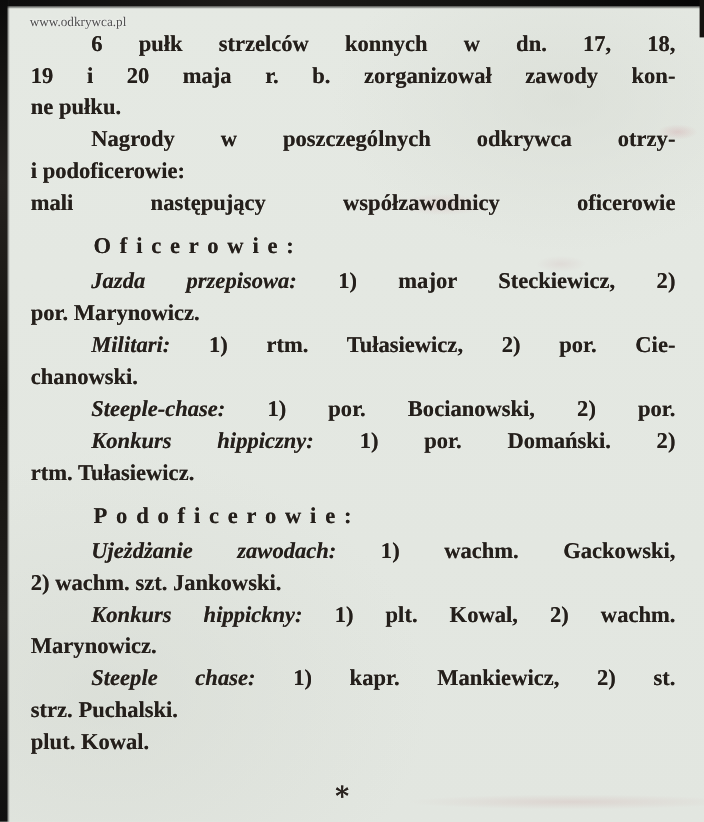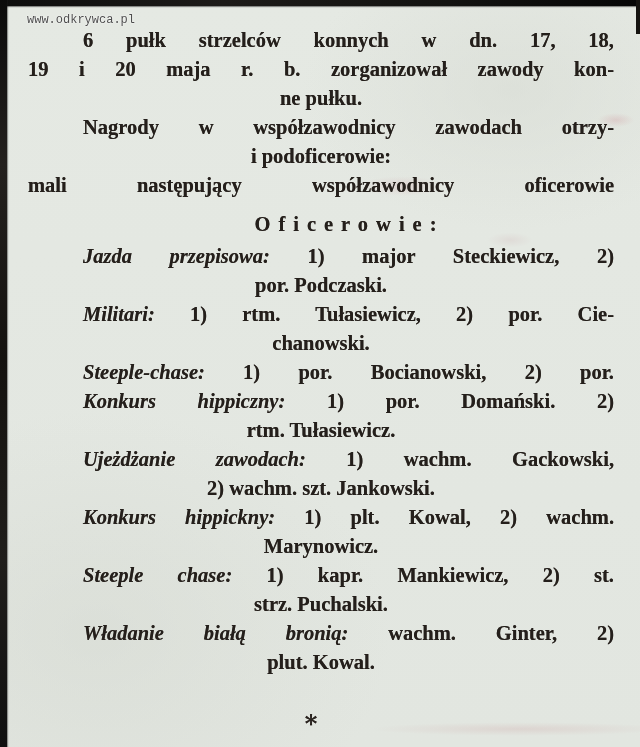--- a/index.html
+++ b/index.html
@@ -32,31 +32,31 @@
     position:absolute;top:0;left:0;width:7px;height:747px;z-index:4;
     background:linear-gradient(to bottom,#0b0b0b,#24211e 22%,#14120f 48%,#201e1b 75%,#101010);
     box-shadow:1px 0 1px rgba(25,25,25,.4);
   }
   .edge-right-top{
     position:absolute;top:0;right:0;width:4px;height:34px;z-index:4;
     background:#151310;
   }
   .watermark{
     position:absolute;left:27px;top:13px;z-index:6;
-    font-family:Liberation Mono, monospace;
+    font-family:Liberation Serif, serif;
     font-size:12px;line-height:14px;color:#4d4d4d;
     text-shadow:0 0 2px rgba(255,255,255,.95),0 0 1px rgba(255,255,255,.9);
   }
   .content{
     position:absolute;left:28px;top:26px;width:586px;z-index:3;
     color:var(--ink);
     font-weight:700;font-size:20.5px;
     text-shadow:0 0 .5px rgba(42,34,28,.75);
   }
-  .line{line-height:29px;text-align:center;}
+  .line{line-height:29px;}
   .j{text-align:justify;text-align-last:justify;text-justify:inter-word;}
   .ind{text-indent:55px;}
   .ev{font-style:italic;}
   .heading{line-height:29px;margin:10px 0 3px 0;text-indent:57px;letter-spacing:8px;}
   .footer-mark{
     position:absolute;left:0;top:712px;width:622px;z-index:3;
     text-align:center;font-size:24px;line-height:24px;font-weight:700;
     color:#2a2420;font-family:"DejaVu Serif",serif;
     text-shadow:0 0 .6px rgba(42,34,28,.8);
   }
@@ -70,46 +70,46 @@
   <div class="edge-right-top"></div>
 
   <div class="watermark">www.odkrywca.pl</div>
 
   <div class="content">
 
     <div class="line j ind">6 pułk strzelców konnych w dn. 17, 18,</div>
     <div class="line j">19 i 20 maja r. b. zorganizował zawody kon-</div>
     <div class="line">ne pułku.</div>
 
-    <div class="line j ind">Nagrody w współzawodnicy zawodach otrzy-</div>
+    <div class="line j ind">Nagrody w poszczególnych odkrywca otrzy-</div>
     <div class="line">i podoficerowie:</div>
     <div class="line j">mali następujący współzawodnicy oficerowie</div>
 
     <div class="line heading">Oficerowie:</div>
 
     <div class="line j ind"><span class="ev">Jazda przepisowa:</span> <span>1) major Steckiewicz, 2)</span></div>
-    <div class="line">por. Podczaski.</div>
+    <div class="line">por. Marynowicz.</div>
 
     <div class="line j ind"><span class="ev">Militari:</span> <span>1) rtm. Tułasiewicz, 2) por. Cie-</span></div>
     <div class="line">chanowski.</div>
 
     <div class="line j ind"><span class="ev">Steeple-chase:</span> <span>1) por. Bocianowski, 2) por.</span></div>
 
     <div class="line j ind"><span class="ev">Konkurs hippiczny:</span> <span>1) por. Domański. 2)</span></div>
     <div class="line">rtm. Tułasiewicz.</div>
 
+    <div class="line heading">Podoficerowie:</div>
 
     <div class="line j ind"><span class="ev">Ujeżdżanie zawodach:</span> <span>1) wachm. Gackowski,</span></div>
     <div class="line">2) wachm. szt. Jankowski.</div>
 
     <div class="line j ind"><span class="ev">Konkurs hippickny:</span> <span>1) plt. Kowal, 2) wachm.</span></div>
     <div class="line">Marynowicz.</div>
 
     <div class="line j ind"><span class="ev">Steeple chase:</span> <span>1) kapr. Mankiewicz, 2) st.</span></div>
     <div class="line">strz. Puchalski.</div>
 
-    <div class="line j ind"><span class="ev">Władanie białą bronią:</span> <span>wachm. Ginter, 2)</span></div>
     <div class="line">plut. Kowal.</div>
 
   </div>
 
   <div class="footer-mark">*</div>
 </div>
 
 </body></html>

